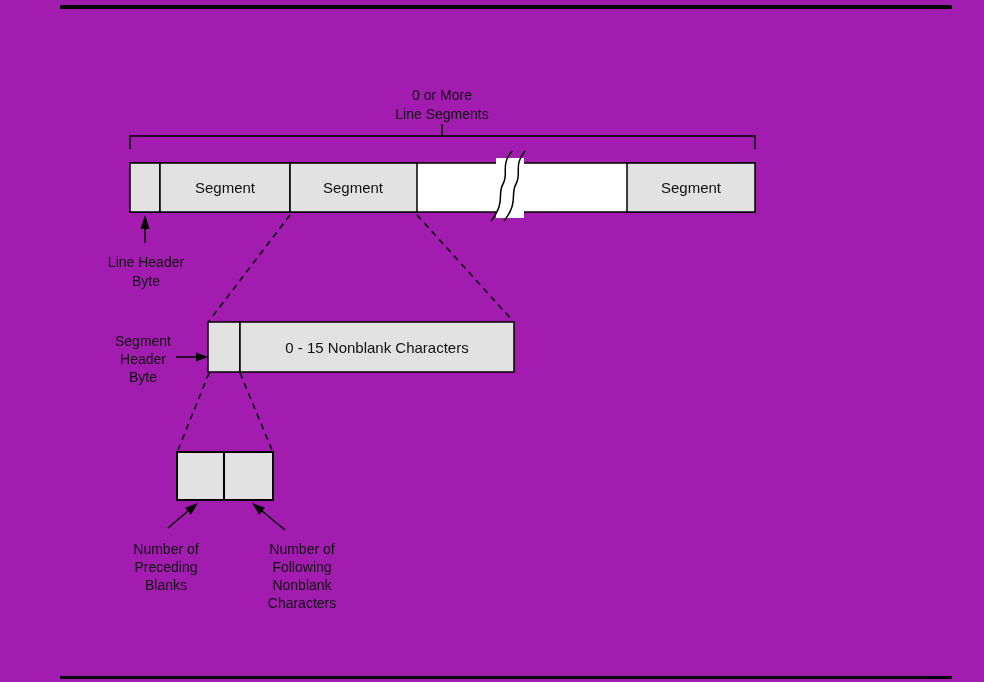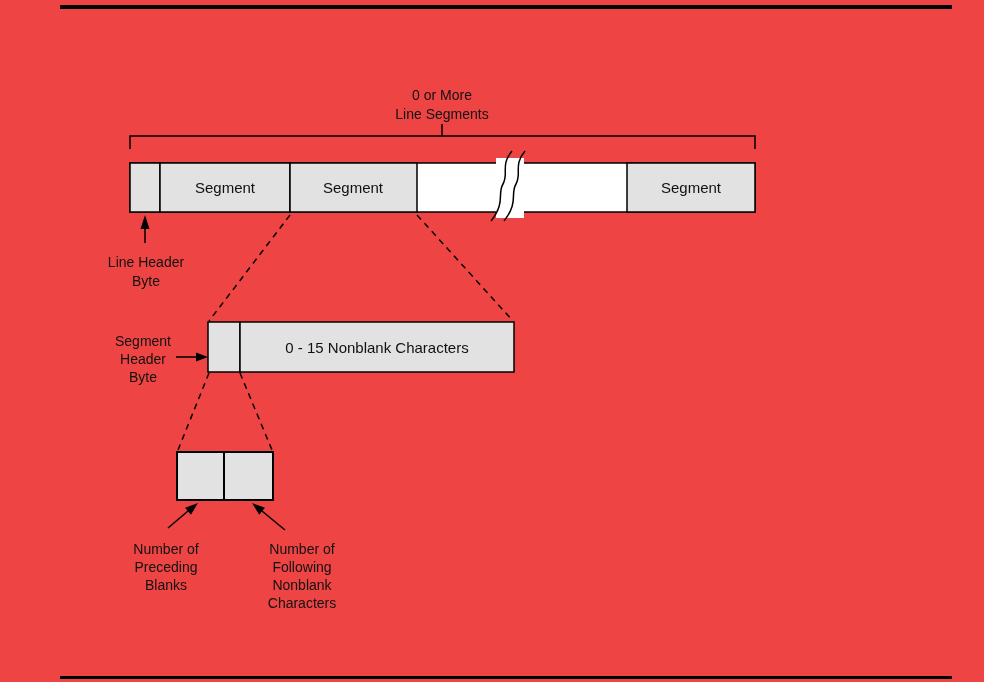--- a/index.html
+++ b/index.html
@@ -1,16 +1,16 @@
 <!DOCTYPE html>
 <html><head>
 <meta charset="utf-8">
 <style>
   html,body{margin:0;padding:0;background:#fff;}
-  .page{position:relative;width:984px;height:682px;background:#ef4444;overflow:hidden;
+  .page{position:relative;width:984px;height:682px;background:#a21caf;overflow:hidden;
         font-family:"Liberation Sans",sans-serif;}
   .rule{position:absolute;left:60px;width:892px;background:#000;}
   .rule.top{top:5px;height:4px;}
   .rule.bottom{top:676px;height:3px;}
   svg text{font-family:"Liberation Sans",sans-serif;font-size:14px;fill:#111;}
   svg text.boxtext{font-size:15px;}
 </style>
 </head>
 <body>
 

